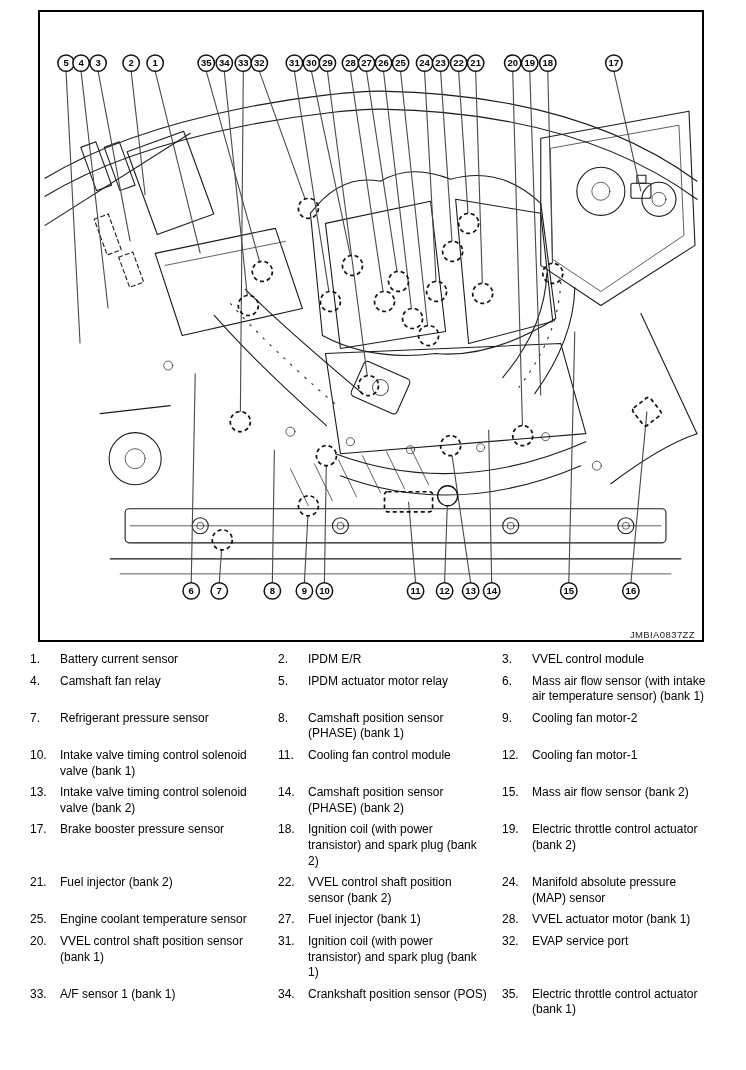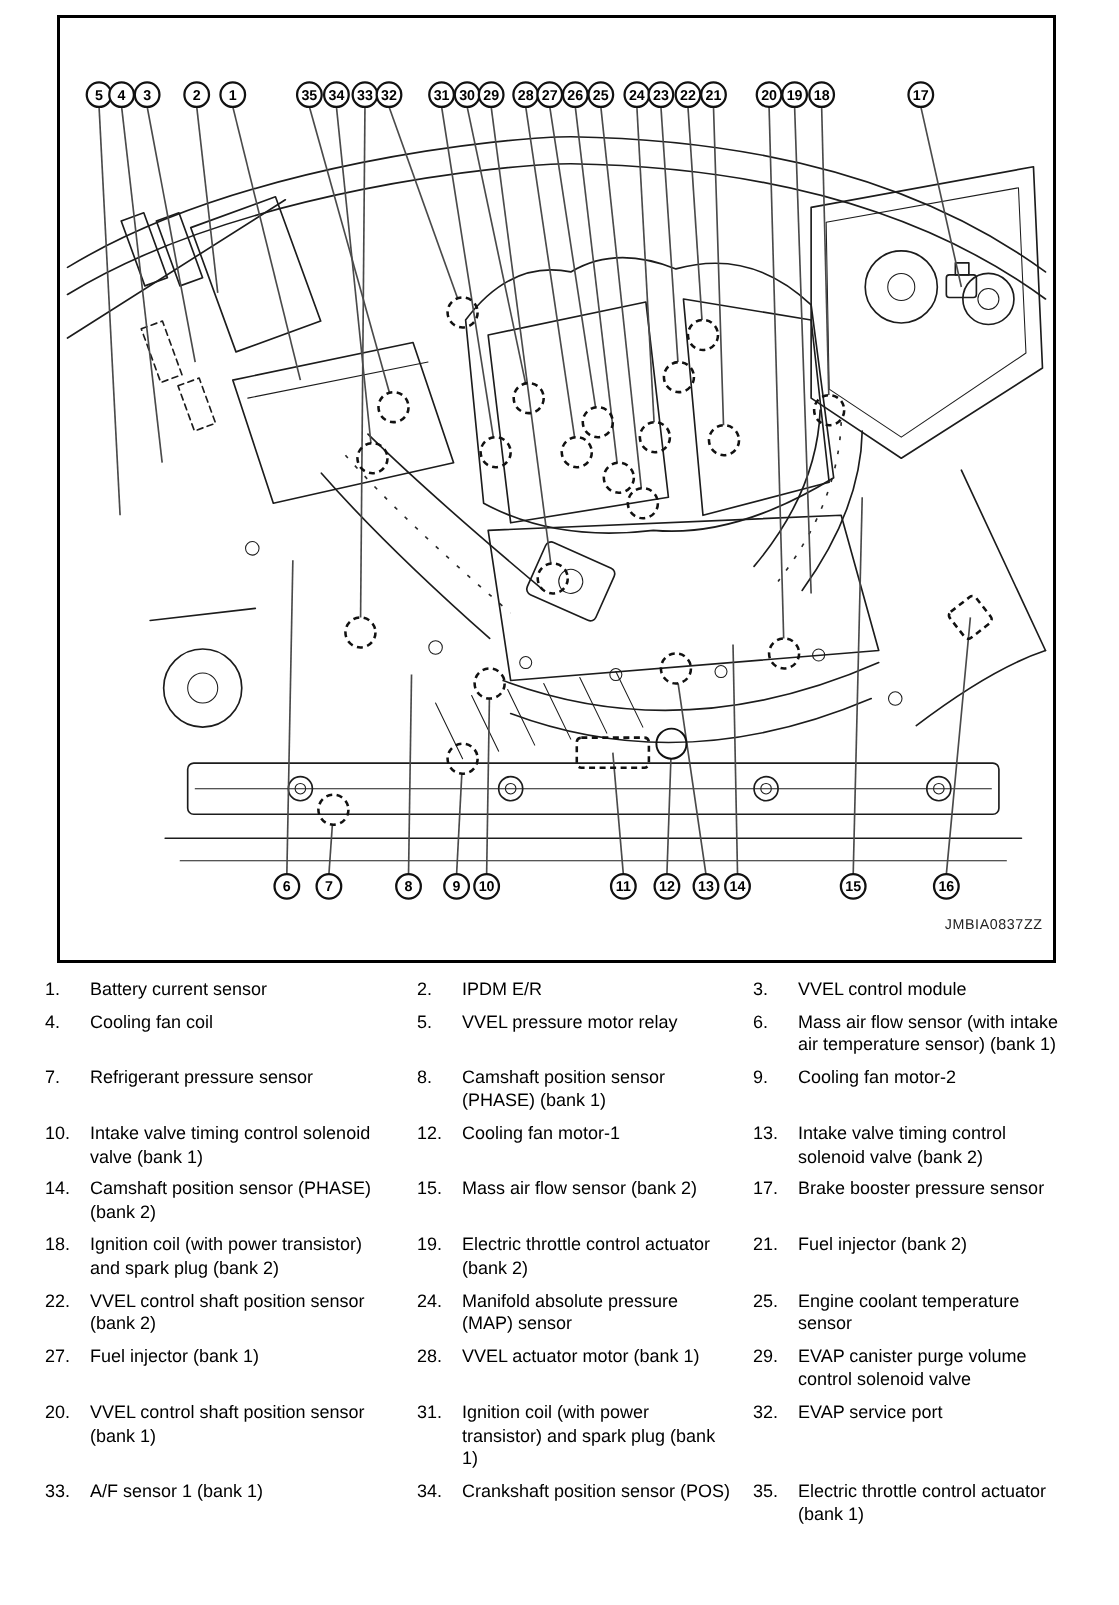--- a/index.html
+++ b/index.html
@@ -1,21 +1,21 @@
 <!DOCTYPE html>
 <html><head>
 <meta charset="utf-8">
 <style>
   html,body{margin:0;padding:0;background:#fff;}
   body{width:746px;height:1070px;position:relative;overflow:hidden;
        font-family:"Liberation Sans",sans-serif;color:#000;}
   .figure-box{position:absolute;left:38px;top:10px;width:666px;height:632px;
        border:2.5px solid #000;box-sizing:border-box;background:#fff;}
   .figure-box svg{position:absolute;left:0;top:0;width:100%;height:100%;}
-  .figure-id{position:absolute;right:7px;bottom:18px;font-size:9.5px;
+  .figure-id{position:absolute;right:7px;bottom:0;font-size:9.5px;
        letter-spacing:.4px;color:#222;}
   .legend{position:absolute;left:30px;top:652px;width:706px;
        display:grid;grid-template-columns:248px 224px 224px;
        row-gap:6px;font-size:12px;line-height:1.3;}
   .legend-item{display:flex;align-items:flex-start;}
   .legend-num{width:30px;flex:none;}
   .legend-txt{flex:1;padding-right:14px;}
   
   .art path,.art rect,.art circle,.art polygon,.art line,.art ellipse{
        fill:none;stroke:#1c1c1c;stroke-width:1.1;stroke-linejoin:round;stroke-linecap:round;}
@@ -263,25 +263,25 @@
     <div class="legend-item">
       <span class="legend-num">2.</span>
       <span class="legend-txt">IPDM E/R</span>
     </div>
     <div class="legend-item">
       <span class="legend-num">3.</span>
       <span class="legend-txt">VVEL control module</span>
     </div>
     <div class="legend-item">
       <span class="legend-num">4.</span>
-      <span class="legend-txt">Cooling fan coil</span>
+      <span class="legend-txt">Camshaft fan relay</span>
     </div>
     <div class="legend-item">
       <span class="legend-num">5.</span>
-      <span class="legend-txt">VVEL pressure motor relay</span>
+      <span class="legend-txt">IPDM actuator motor relay</span>
     </div>
     <div class="legend-item">
       <span class="legend-num">6.</span>
       <span class="legend-txt">Mass air flow sensor (with intake air temperature sensor) (bank 1)</span>
     </div>
     <div class="legend-item">
       <span class="legend-num">7.</span>
       <span class="legend-txt">Refrigerant pressure sensor</span>
     </div>
     <div class="legend-item">
@@ -290,20 +290,24 @@
     </div>
     <div class="legend-item">
       <span class="legend-num">9.</span>
       <span class="legend-txt">Cooling fan motor-2</span>
     </div>
     <div class="legend-item">
       <span class="legend-num">10.</span>
       <span class="legend-txt">Intake valve timing control solenoid valve (bank 1)</span>
     </div>
     <div class="legend-item">
+      <span class="legend-num">11.</span>
+      <span class="legend-txt">Cooling fan control module</span>
+    </div>
+    <div class="legend-item">
       <span class="legend-num">12.</span>
       <span class="legend-txt">Cooling fan motor-1</span>
     </div>
     <div class="legend-item">
       <span class="legend-num">13.</span>
       <span class="legend-txt">Intake valve timing control solenoid valve (bank 2)</span>
     </div>
     <div class="legend-item">
       <span class="legend-num">14.</span>
       <span class="legend-txt">Camshaft position sensor (PHASE) (bank 2)</span>
@@ -342,24 +346,20 @@
     </div>
     <div class="legend-item">
       <span class="legend-num">27.</span>
       <span class="legend-txt">Fuel injector (bank 1)</span>
     </div>
     <div class="legend-item">
       <span class="legend-num">28.</span>
       <span class="legend-txt">VVEL actuator motor (bank 1)</span>
     </div>
     <div class="legend-item">
-      <span class="legend-num">29.</span>
-      <span class="legend-txt">EVAP canister purge volume control solenoid valve</span>
-    </div>
-    <div class="legend-item">
       <span class="legend-num">20.</span>
       <span class="legend-txt">VVEL control shaft position sensor (bank 1)</span>
     </div>
     <div class="legend-item">
       <span class="legend-num">31.</span>
       <span class="legend-txt">Ignition coil (with power transistor) and spark plug (bank 1)</span>
     </div>
     <div class="legend-item">
       <span class="legend-num">32.</span>
       <span class="legend-txt">EVAP service port</span>

